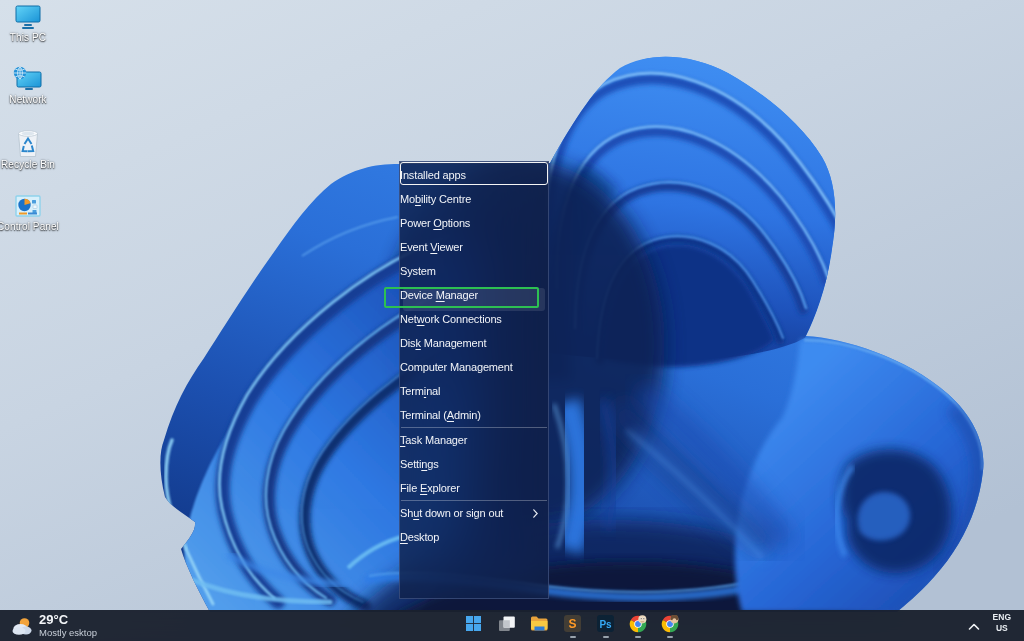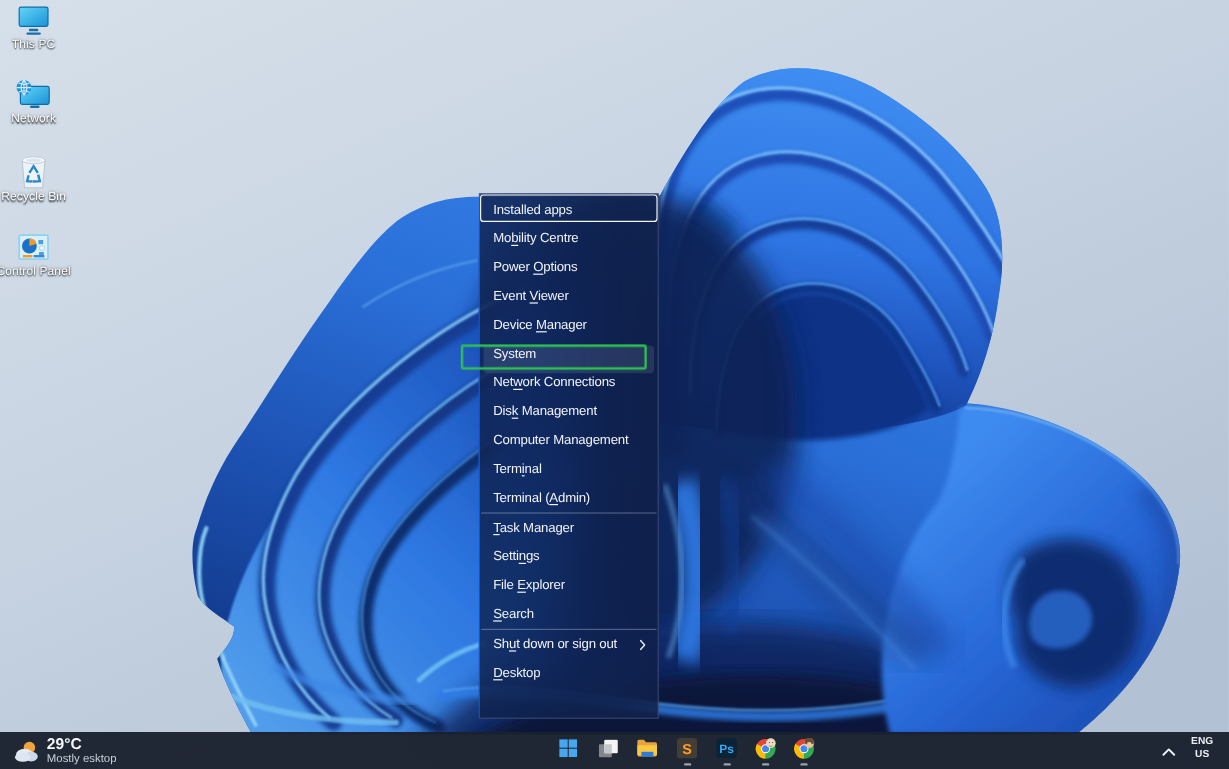--- a/index.html
+++ b/index.html
@@ -7,21 +7,21 @@
        font-family:"Liberation Sans",sans-serif;background:#c6d3e1;}
   .abs{position:absolute;}
   
   .dico{position:absolute;width:76px;text-align:center;color:#fff;font-size:10px;}
   .dico .lbl{margin-top:1px;text-shadow:0 1px 1.5px rgba(0,0,0,.8),0 0 2px rgba(0,0,0,.55);letter-spacing:.1px;}
   
   #menu{position:absolute;left:399px;top:161px;width:150px;height:438px;
         background:rgba(17,31,68,.78);backdrop-filter:blur(26px) saturate(1.3);
         border:1px solid rgba(120,140,190,.35);box-sizing:border-box;
         color:#f2f4f8;font-size:11px;letter-spacing:-.15px;}
-  .mi{height:24px;line-height:24px;padding-left:11px;white-space:nowrap;}
+  .mi{height:24px;line-height:24px;white-space:nowrap;}
   .mi u{text-decoration:underline;text-underline-offset:2px;}
   .sep{height:1px;position:relative;}
   .sep:after{content:"";position:absolute;left:1px;right:1px;top:0px;height:1px;background:rgba(255,255,255,.28);}
   #focusbox{position:absolute;left:0px;top:0px;width:148px;height:23px;
             border:1.5px solid #f4f4f4;border-radius:3px;box-sizing:border-box;}
   #hoverrow{position:absolute;left:3px;top:126px;width:142px;height:23px;background:rgba(255,255,255,.10);border-radius:3px;}
   #greenbox{position:absolute;left:384px;top:287px;width:155px;height:21px;
             border:2px solid #2dc052;border-radius:2px;box-sizing:border-box;z-index:40;}
   
   #bar{position:absolute;left:0;top:610px;width:1024px;height:31px;
@@ -261,32 +261,31 @@
   <div class="lbl">Control Panel</div>
 </div>
 
 <div id="menu">
   <div id="focusbox"></div>
   <div id="hoverrow"></div>
   <div class="mi" style="padding-top:1px;">Installed apps</div>
   <div class="mi">Mo<u>b</u>ility Centre</div>
   <div class="mi">Power <u>O</u>ptions</div>
   <div class="mi">Event <u>V</u>iewer</div>
+  <div class="mi">System</div>
   <div class="mi">Device <u>M</u>anager</div>
-  <div class="mi">System</div>
   <div class="mi">Net<u>w</u>ork Connections</div>
   <div class="mi">Dis<u>k</u> Management</div>
   <div class="mi">Computer Management</div>
   <div class="mi">Term<u>i</u>nal</div>
   <div class="mi">Terminal (<u>A</u>dmin)</div>
   <div class="sep"></div>
   <div class="mi"><u>T</u>ask Manager</div>
   <div class="mi">Setti<u>n</u>gs</div>
   <div class="mi">File <u>E</u>xplorer</div>
-  <div class="mi"><u>S</u>earch</div>
   <div class="sep"></div>
   <div class="mi">Sh<u>u</u>t down or sign out<svg style="float:right;margin:8px 10px 0 0;" width="5" height="9" viewBox="0 0 5 9">
         <path d="M0.8,0.8 L4.2,4.5 L0.8,8.2" fill="none" stroke="#e8ecf2" stroke-width="1.2" stroke-linecap="round"></path>
       </svg></div>
   <div class="mi"><u>D</u>esktop</div>
 </div>
 <div id="greenbox"></div>
 
 <div id="bar">
   <div id="wx">

